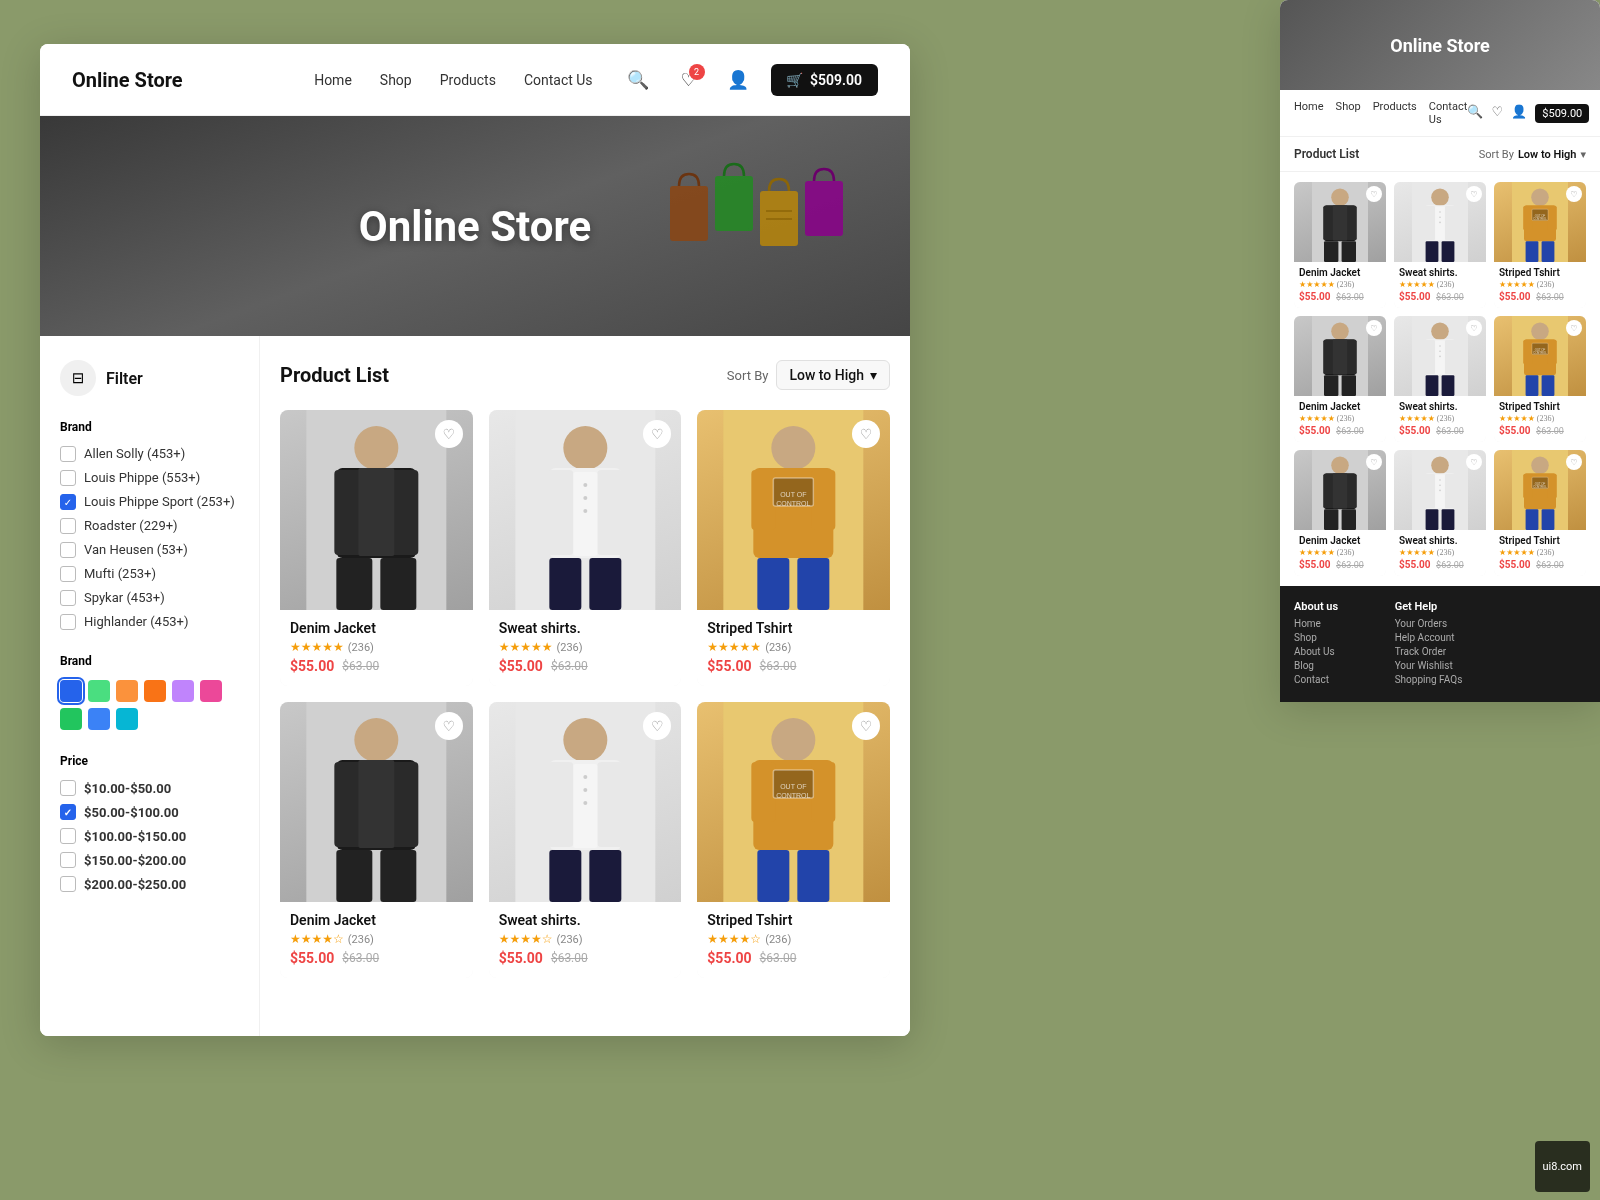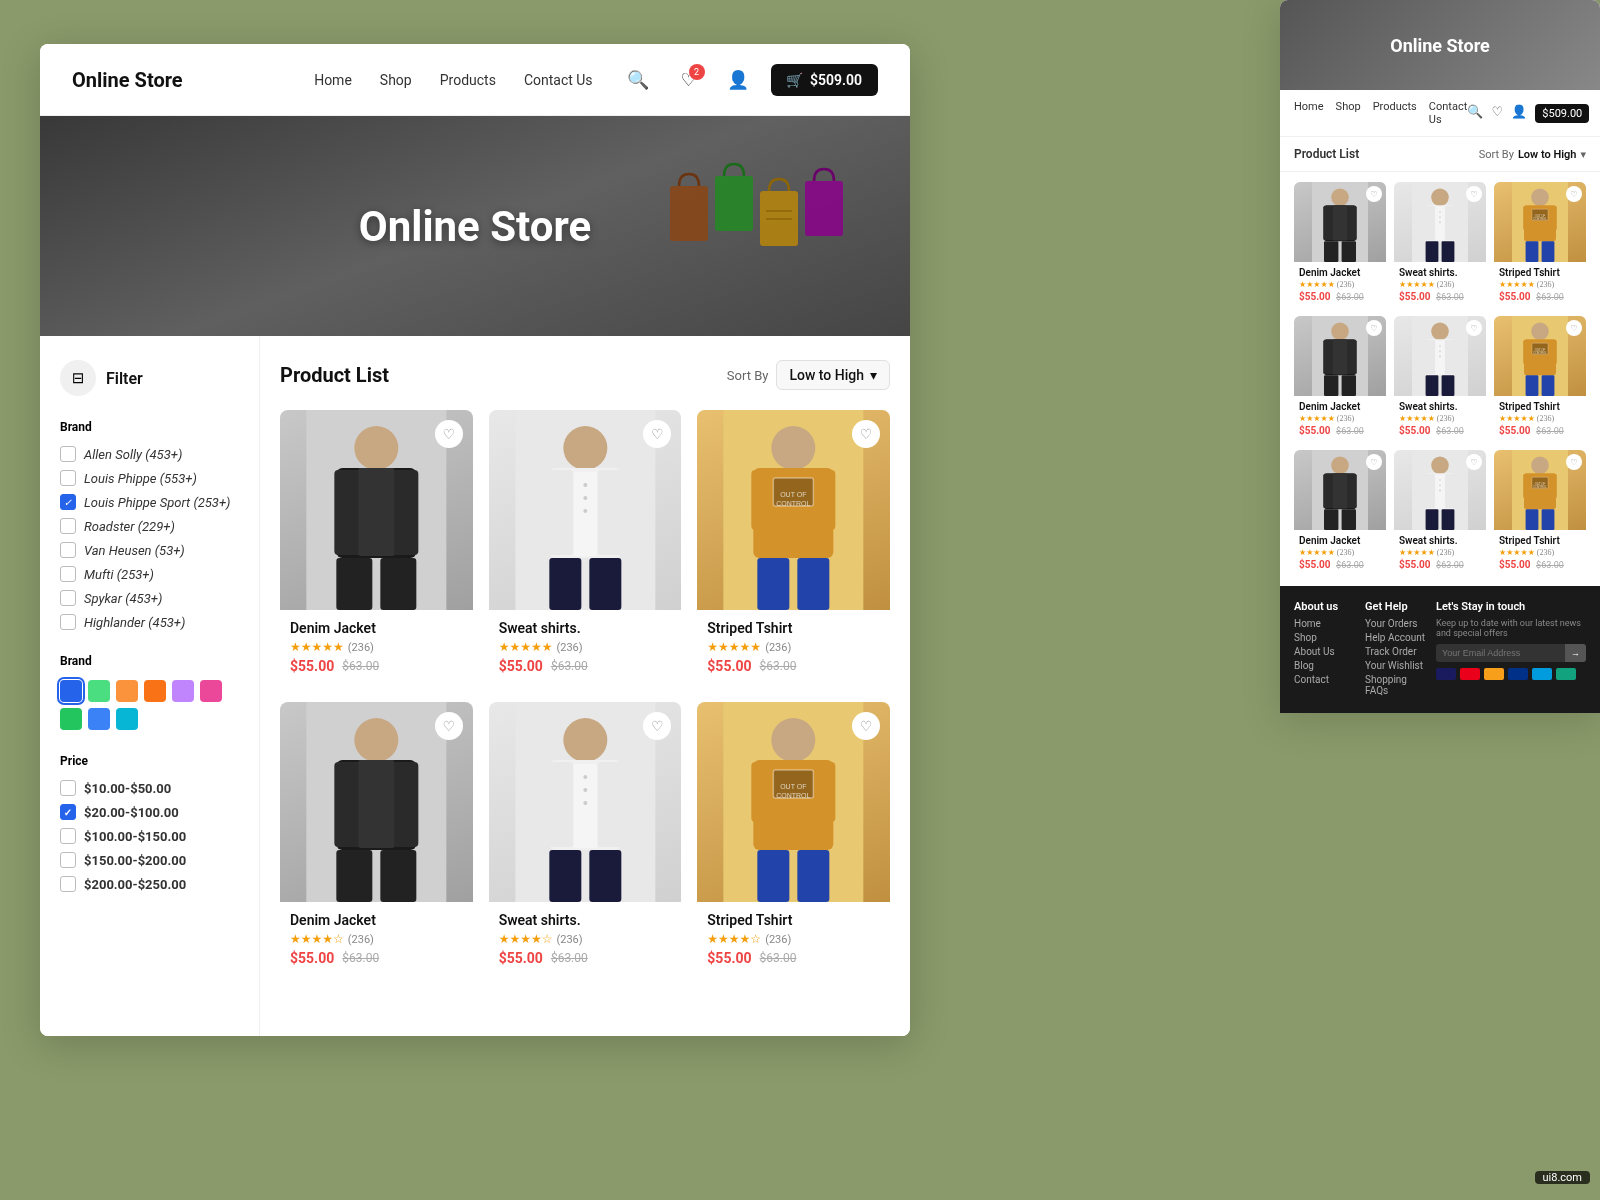--- a/index.html
+++ b/index.html
@@ -154,27 +154,26 @@
       font-weight: 700;
       color: #000000;
       margin-bottom: 12px;
     }
     .brand-list {
       list-style: none;
       margin-bottom: 24px;
     }
     .brand-item {
       display: flex;
-      align-items: center;
+      align-items: flex-start;
       gap: 8px;
       margin-bottom: 8px;
       font-size: 13px;
       color: #333;
       cursor: pointer;
-      font-style: italic;
     }
     .checkbox {
       width: 16px; height: 16px;
       border: 1.5px solid #bbb;
       border-radius: 3px;
       display: flex; align-items: center; justify-content: center;
       flex-shrink: 0;
       background: #fff;
     }
     .checkbox.checked {
@@ -490,26 +489,26 @@
       border: none;
       padding: 4px 6px;
       font-size: 9px;
       border-radius: 0 3px 3px 0;
       cursor: pointer;
     }
 
     
     .watermark {
       position: absolute;
-      bottom: 16px;
+      bottom: 8px;
       right: 10px;
       background: rgba(0,0,0,0.7);
       color: #fff;
       font-size: 11px;
-      padding: 0 8px;
+      padding: 19px 8px;
       border-radius: 4px;
       z-index: 10;
     }
 
     
     .model-svg {
       width: 100%;
       height: 100%;
     }
   </style>
@@ -760,36 +759,20 @@
         <div class="back-footer-link">Blog</div>
         <div class="back-footer-link">Contact</div>
   </div>
   <div>
     <div class="back-footer-col-title">Get Help</div>
     <div class="back-footer-link">Your Orders</div>
         <div class="back-footer-link">Help Account</div>
         <div class="back-footer-link">Track Order</div>
         <div class="back-footer-link">Your Wishlist</div>
         <div class="back-footer-link">Shopping FAQs</div>
-  </div>
-  <div>
-    <div class="back-footer-col-title">Let's Stay in touch</div>
-    <div style="font-size:9px;color:#888;margin-bottom:4px;">Keep up to date with our latest news and special offers</div>
-    <div class="back-footer-input-row">
-      <input class="back-footer-input" placeholder="Your Email Address" type="email" style="">
-      <button class="back-footer-input-btn">→</button>
-    </div>
-    <div style="display:flex;gap:4px;margin-top:6px;">
-      <div style="width:20px;height:12px;background:#1a1a5e;border-radius:2px;"></div>
-          <div style="width:20px;height:12px;background:#eb001b;border-radius:2px;"></div>
-          <div style="width:20px;height:12px;background:#f79e1b;border-radius:2px;"></div>
-          <div style="width:20px;height:12px;background:#003087;border-radius:2px;"></div>
-          <div style="width:20px;height:12px;background:#009cde;border-radius:2px;"></div>
-          <div style="width:20px;height:12px;background:#12a37e;border-radius:2px;"></div>
-    </div>
   </div>
 </div>
 </div>
 
 <div class="main-window">
 
   <div class="header">
     <div class="brand-logo">Online Store</div>
     <nav class="nav-links">
       <a class="nav-link">Home</a>
@@ -903,21 +886,21 @@
         </div>
 
       <div class="section-title">Price</div>
       <ul class="price-list" id="price-list-ul">
           <li class="price-item">
             <div class="checkbox"></div>
             <span>$10.00-$50.00</span>
           </li>
           <li class="price-item">
             <div class="checkbox checked">✓</div>
-            <span>$20.00-$100.00</span>
+            <span>$50.00-$100.00</span>
           </li>
           <li class="price-item">
             <div class="checkbox"></div>
             <span>$100.00-$150.00</span>
           </li>
           <li class="price-item">
             <div class="checkbox"></div>
             <span>$150.00-$200.00</span>
           </li>
           <li class="price-item">

